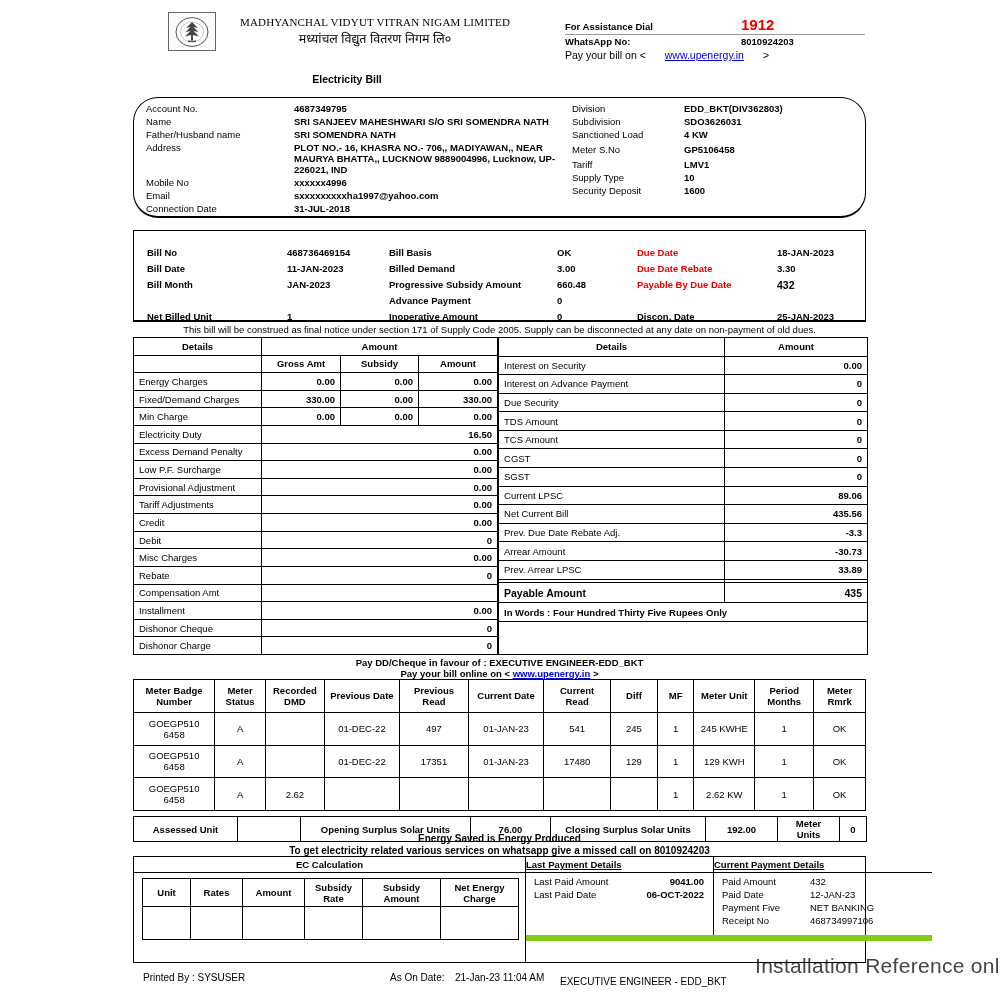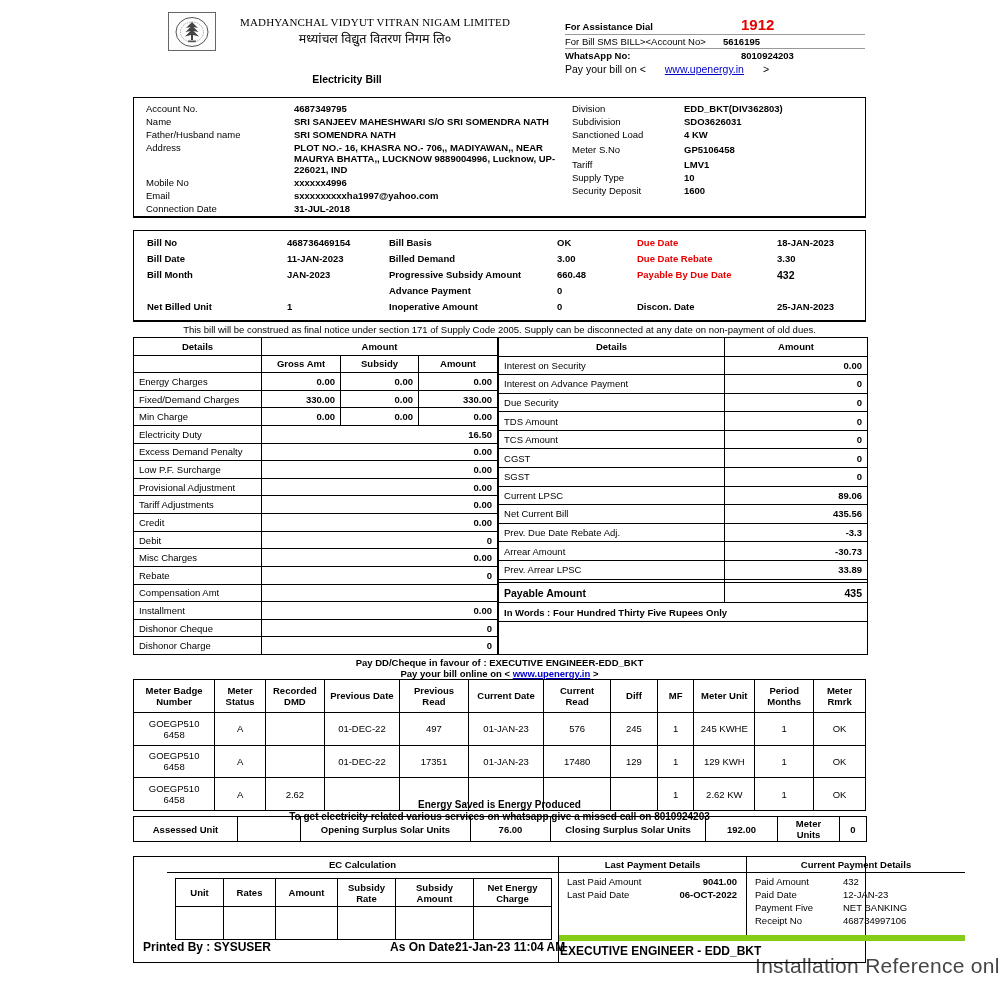--- a/index.html
+++ b/index.html
@@ -29,42 +29,42 @@
   table.grid td{border:1px solid #000;padding:1px 5px;overflow:hidden;}
   table.plain td{border:none;padding:1px 4px;vertical-align:top;}
   td.b{font-weight:bold;}
   td.n{text-align:right;font-weight:bold;}
   td.c{text-align:center;}
   td.h{font-weight:bold;text-align:center;vertical-align:middle;}
   td.red{color:#e60000;font-weight:bold;}
   td.mid{font-size:10.5px;}
   td.tall{height:30px;}
   
-  #account-box{top:97px;height:121px;border-bottom:2px solid #000;display:flex;padding:4px 8px;}
+  #account-box{top:97px;height:121px;border-bottom:2px solid #000;display:flex;padding:4px 8px;border-radius:25px;}
   #acct-left{width:428px;}
   #acct-right{flex:1;}
-  #bill-box{top:230px;height:92px;border-bottom:2px solid #000;padding:5px 9px;}
+  #bill-box{top:230px;height:92px;border-bottom:2px solid #000;padding:15px 9px;}
   #notice{top:324px;left:133px;width:733px;text-align:center;}
   #charges{top:337px;left:133px;width:733px;display:flex;}
   #pay-lines{top:657px;left:133px;width:733px;text-align:center;font-weight:bold;line-height:1.2;}
   #meter-wrap{top:679px;left:133px;width:733px;}
   #assessed-wrap{top:816px;left:133px;width:733px;}
-  #energy-lines{top:799px;left:133px;width:733px;text-align:center;font-weight:bold;font-size:10px;line-height:1.2;}
-  #bottom-box{top:856px;height:107px;display:flex;padding-left:33px;}
+  #energy-lines{top:833px;left:133px;width:733px;text-align:center;font-weight:bold;font-size:10px;line-height:1.2;}
+  #bottom-box{top:856px;height:107px;display:flex;}
   .ec-part{width:392px;border-right:1px solid #000;box-sizing:border-box;}
   .ec-title{text-align:center;font-weight:bold;border-bottom:1px solid #000;padding:2px 0;}
   .pay-part{flex:1;display:flex;flex-direction:column;}
   .pay-heads{display:flex;border-bottom:1px solid #000;}
-  .pay-heads div{font-weight:bold;text-align:center;padding:2px 0;box-sizing:border-box;}
+  .pay-heads div{font-weight:bold;text-align:left;padding:2px 0;box-sizing:border-box;text-decoration:underline;}
   .ph-left{width:188px;border-right:1px solid #000;}
   .ph-right{flex:1;}
   .pay-content{display:flex;height:62px;border-bottom:6px solid #84cc16;}
   .last-pay{width:188px;border-right:1px solid #000;padding:2px 4px;box-sizing:border-box;}
   .curr-pay{flex:1;padding:2px 4px;box-sizing:border-box;}
-  #footer{top:940px;left:133px;width:740px;height:20px;font-weight:bold;font-size:12px;}
+  #footer{top:972px;left:133px;width:740px;height:20px;font-weight:normal;font-size:10px;}
   #footer span{position:absolute;white-space:nowrap;}
   .watermark{position:absolute;left:755px;top:954px;width:245px;font-size:21px;color:#454545;
              letter-spacing:.3px;white-space:nowrap;}
 </style>
 </head>
 <body>
 
 <div class="page">
 
   <div class="watermark">Installation Reference only*</div>
@@ -80,24 +80,20 @@
   <div class="title-block">
     <div class="company">MADHYANCHAL VIDYUT VITRAN NIGAM LIMITED</div>
     <div class="company-hindi">मध्यांचल विद्युत वितरण निगम लि०</div>
   </div>
   <div class="doc-title">Electricity Bill</div>
 
   <div class="contact">
     <div class="c-row">
       <span class="c-lab">For Assistance Dial</span>
       <span class="c-val red dial">1912</span>
-    </div>
-    <div class="c-row hair">
-      <span class="c-lab norm" style="width:150px;">For Bill SMS BILL&gt;&lt;Account No&gt;</span>
-      <span class="c-val">5616195</span>
     </div>
     <div class="c-row hair">
       <span class="c-lab">WhatsApp No:</span>
       <span class="c-val">8010924203</span>
     </div>
     <div class="c-row" style="font-size:10.5px;">
       <span>Pay your bill on &lt;</span>&nbsp;
       <a href="#" class="link">www.upenergy.in</a>&nbsp;
       <span>&gt;</span>
     </div>
@@ -454,21 +450,21 @@
             <td class="h">Period Months</td>
             <td class="h">Meter Rmrk</td>
           </tr>
           <tr>
             <td class="c">GOEGP510 6458</td>
             <td class="c">A</td>
             <td class="c"></td>
             <td class="c">01-DEC-22</td>
             <td class="c">497</td>
             <td class="c">01-JAN-23</td>
-            <td class="c">576</td>
+            <td class="c">541</td>
             <td class="c">245</td>
             <td class="c">1</td>
             <td class="c">245 KWHE</td>
             <td class="c">1</td>
             <td class="c">OK</td>
           </tr>
           <tr>
             <td class="c">GOEGP510 6458</td>
             <td class="c">A</td>
             <td class="c"></td>

